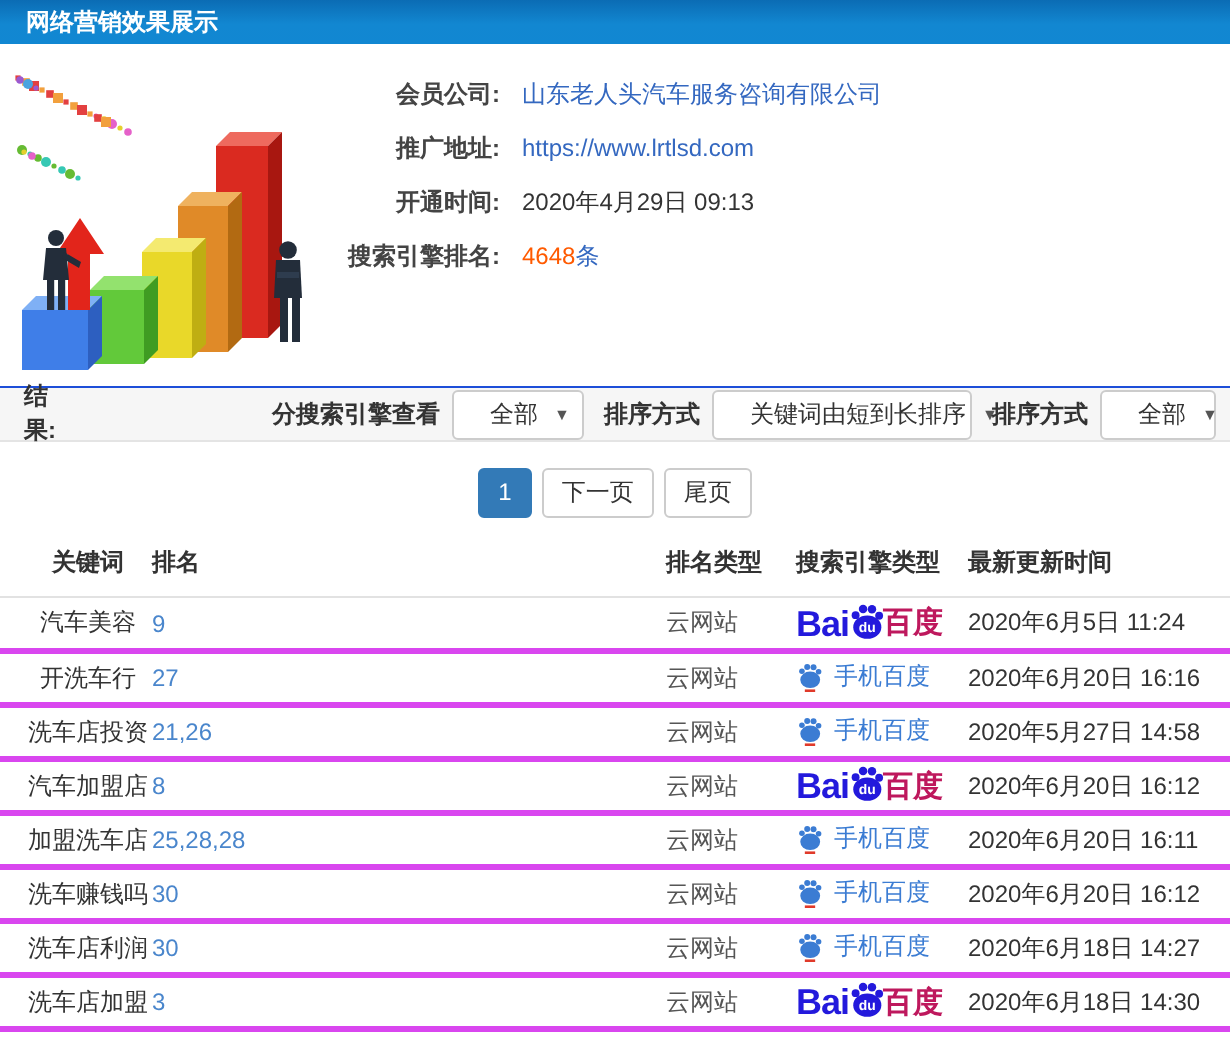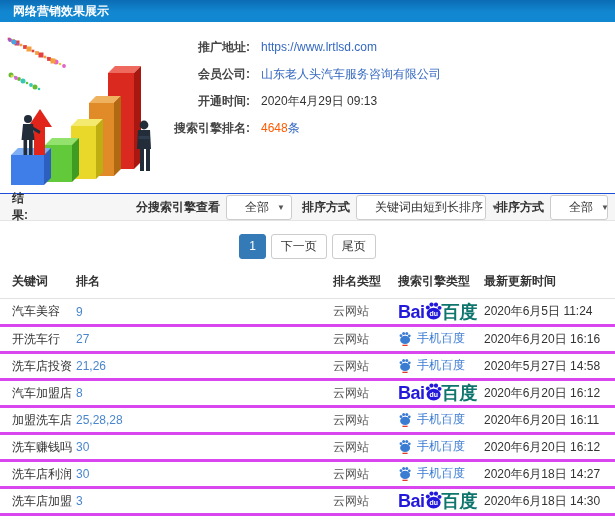--- a/index.html
+++ b/index.html
@@ -37,28 +37,28 @@
   .pagination { display:flex; justify-content:center; gap:5px; margin:13px 0 9px; }
   .page-btn { min-width:26px; height:25px; padding:0 9px; border:1px solid #ccc; border-radius:3px;
               background:#fff; color:#333; font-size:12px; line-height:23px; text-align:center; cursor:pointer; }
   .page-btn.active { background:#337ab7; border-color:#337ab7; color:#fff; }
 
   
   table { width:100%; border-collapse:collapse; table-layout:fixed; font-size:12px; }
   col.c1{width:76px;} col.c2{width:257px;} col.c3{width:65px;} col.c4{width:86px;} col.c5{width:131px;}
   th { text-align:left; font-weight:bold; color:#333; padding:5px 0 8px; border-bottom:1px solid #e2e2e2; }
   td { height:27px; padding:0; border-bottom:3px solid #d946ef; color:#333; vertical-align:middle; }
-  th:first-child, td:first-child { padding-left:12px; }
+  th:first-child, td:first-child { padding-left:12px;text-align:center; }
   td.rank { color:#4a86cc; cursor:pointer; }
   td.rtype { color:#555; }
 
   
   .baidu-logo { display:inline-flex; align-items:center; line-height:1; }
   .baidu-logo .bai { color:#2319dc; font-size:18px; font-weight:bold; letter-spacing:-0.5px; }
-  .baidu-logo .cn  { color:#0f766e; font-size:18px; font-weight:bold; }
+  .baidu-logo .cn  { color:#be185d; font-size:15px; font-weight:bold; }
   .baidu-logo svg { margin:-3px -1px 0 -1px; }
   .mobile-baidu { display:inline-flex; align-items:center; color:#3b7cd3; }
   .mobile-baidu .mb-icon { display:inline-flex; margin-right:5px; }
 </style>
 </head>
 <body>
 
 <div class="page">
 
   <div class="titlebar">
@@ -140,26 +140,26 @@
         <circle cx="143" cy="92" r="4.4"></circle>
         <path d="M137,97 L149,97 L150,116 L136,116 Z"></path>
         <path d="M137.5,103 L148.5,103 L148.5,106 L137.5,106 Z" fill="#2e3c4e"></path>
         <rect x="139" y="116" width="4" height="22"></rect>
         <rect x="145" y="116" width="4" height="22"></rect>
       </g>
     </svg>
 
     <div class="info">
       <div class="info-row">
+        <span class="info-label">会员公司:</span>
+        <span class="info-value"><a class="link">山东老人头汽车服务咨询有限公司</a></span>
+      </div>
+      <div class="info-row">
         <span class="info-label">推广地址:</span>
         <span class="info-value"><a class="link">https://www.lrtlsd.com</a></span>
-      </div>
-      <div class="info-row">
-        <span class="info-label">会员公司:</span>
-        <span class="info-value"><a class="link">山东老人头汽车服务咨询有限公司</a></span>
       </div>
       <div class="info-row">
         <span class="info-label">开通时间:</span>
         <span class="info-value">2020年4月29日 09:13</span>
       </div>
       <div class="info-row">
         <span class="info-label">搜索引擎排名:</span>
         <span class="info-value">
           <span class="hl-orange">4648</span><span class="link">条</span>
         </span>

